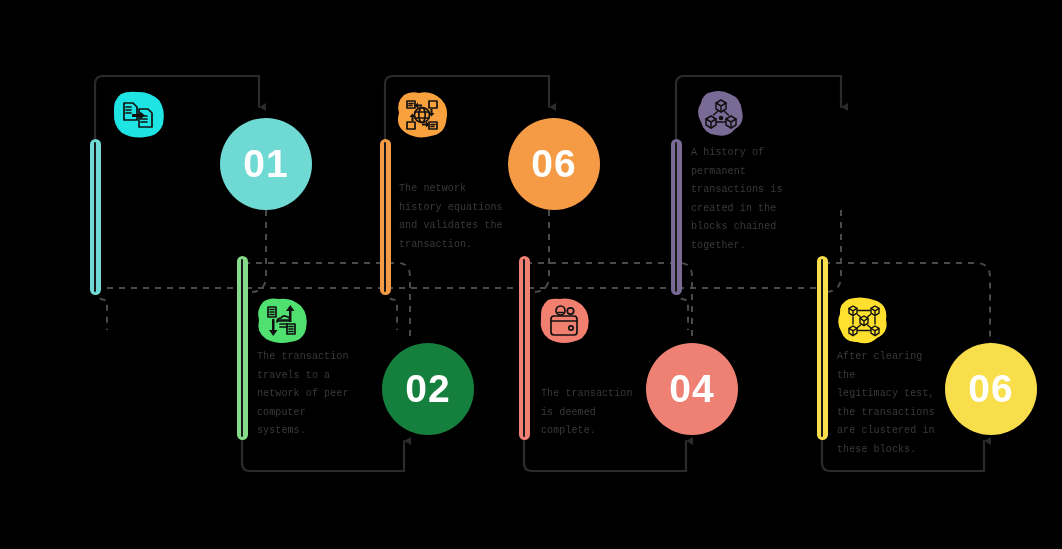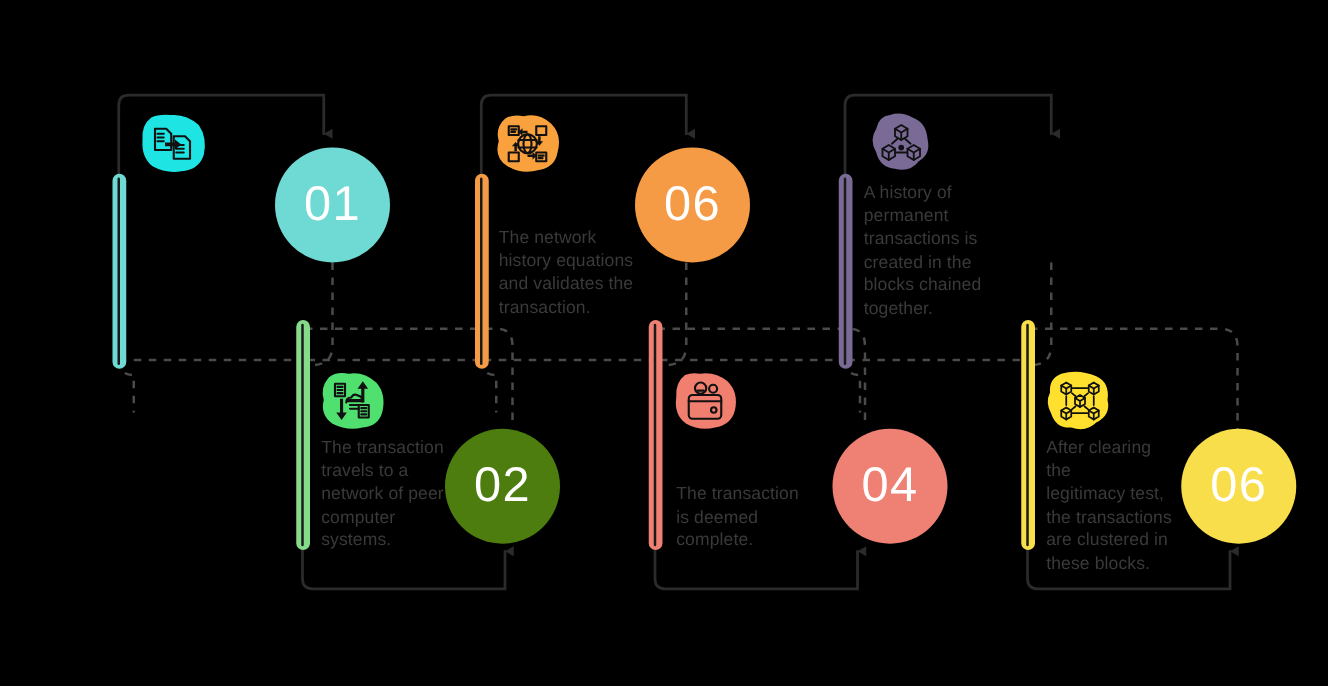--- a/index.html
+++ b/index.html
@@ -45,21 +45,21 @@
   .circle {
     position: absolute;
     width: 92px;
     height: 92px;
     border-radius: 50%;
     display: flex;
     align-items: center;
     justify-content: center;
     color: #ffffff;
     font-size: 39px;
-    font-weight: normal;
+    font-weight: bold;
     letter-spacing: 1px;
     font-family: "Liberation Sans", sans-serif;
   }
   
   .icon-badge {
     position: absolute;
     width: 58px;
     height: 54px;
     display: flex;
     align-items: center;
@@ -73,23 +73,23 @@
   }
   .icon-badge .glyph {
     position: relative;
     width: 34px;
     height: 34px;
   }
   
   .caption {
     position: absolute;
     color: #3a3a3a;
-    font-size: 14px;
+    font-size: 10px;
     line-height: 18.6px;
-    font-family: Liberation Sans, sans-serif;
+    font-family: Liberation Mono, monospace;
     white-space: pre-line;
     letter-spacing: 0.1px;
   }
 </style>
 </head>
 <body>
 
 <div id="stage">
 
   <svg id="connectors" viewBox="0 0 1062 549" xmlns="http://www.w3.org/2000/svg">
@@ -183,21 +183,21 @@
       <path d="M24,18 L26.5,18 L26.5,7 L29.5,7 L25.25,1 L21,7 L24,7 Z" fill="#111"></path>
     </svg>
   </div>
 
   <div class="caption" style="left:257px; top:348px; width:104px;">The transaction
 travels to a
 network of peer
 computer
 systems.</div>
 
-  <div class="circle" style="left:356px; top:343px; background:#4d7c0f;">
+  <div class="circle" style="left:382px; top:343px; background:#15803d;">
     <span>02</span>
   </div>
 
   <div class="bar" style="left:380px; top:139px; height:156px; background:#F59B45;">
     <div class="bar-inner"></div>
   </div>
 
   <div class="icon-badge" style="left:393px; top:88px;">
     <svg class="blob" viewBox="0 0 58 54" xmlns="http://www.w3.org/2000/svg">
       <path d="M11,7 Q3,14 6,25 Q2,38 13,45 Q25,52 38,48 Q51,46 53,34 Q57,20 48,11 Q38,2 26,5 Q17,3 11,7 Z" fill="#F9A13D"></path>
@@ -247,21 +247,21 @@
         <circle cx="23.5" cy="7" r="3.2"></circle>
         <path d="M11,8.5 L16,8.5"></path>
       </g>
     </svg>
   </div>
 
   <div class="caption" style="left:541px; top:385px; width:104px;">The transaction
 is deemed
 complete.</div>
 
-  <div class="circle" style="left:666px; top:343px; background:#EE8173;">
+  <div class="circle" style="left:646px; top:343px; background:#EE8173;">
     <span>04</span>
   </div>
 
   <div class="bar" style="left:671px; top:139px; height:156px; background:#7A6B96;">
     <div class="bar-inner"></div>
   </div>
 
   <div class="icon-badge" style="left:692px; top:88px;">
     <svg class="blob" viewBox="0 0 58 54" xmlns="http://www.w3.org/2000/svg">
       <path d="M20,4 Q11,5 9,15 Q3,24 9,34 Q12,46 24,47 Q36,50 43,41 Q53,35 50,23 Q49,10 38,6 Q29,1 20,4 Z" fill="#7A6B96"></path>

